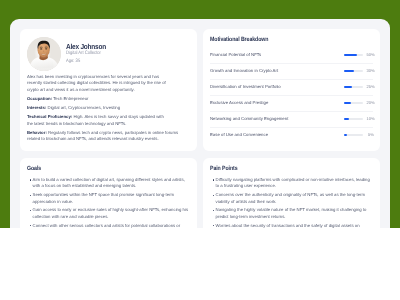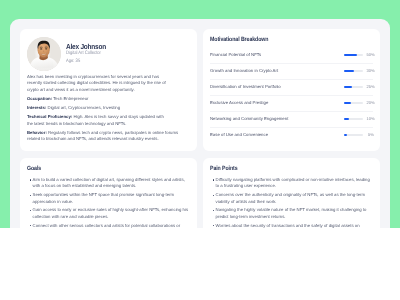--- a/index.html
+++ b/index.html
@@ -1,17 +1,17 @@
 <!DOCTYPE html>
 <html><head>
 <meta charset="utf-8">
 <style>
   html,body{margin:0;padding:0;width:400px;height:300px;background:#ffffff;
     font-family:"Liberation Sans",sans-serif;-webkit-font-smoothing:antialiased;text-rendering:geometricPrecision;}
-  .page{width:400px;height:228px;position:relative;overflow:hidden;background:#86efac;will-change:transform;}
+  .page{width:400px;height:228px;position:relative;overflow:hidden;background:#4d7c0f;will-change:transform;}
   .panel{position:absolute;left:10px;top:19px;width:380px;height:258px;background:#f4f5f8;border-radius:9px;box-sizing:border-box;padding:10px;}
   .grid{display:flex;gap:6px;}
   .col{display:flex;flex-direction:column;gap:7px;width:177px;}
   .card{background:#fff;border-radius:6px;box-sizing:border-box;padding:8px 6px 8px 7px;}
   .card.p1{height:122px;}
   .card.p2{height:112px;}
 
   .hdr{display:flex;align-items:flex-start;gap:6px;position:relative;height:34px;}
   .avatar{width:34px;height:34px;border-radius:50%;overflow:hidden;flex:0 0 34px;background:#e3e0db;position:relative;}
   .htext{position:absolute;left:39px;top:0;}

